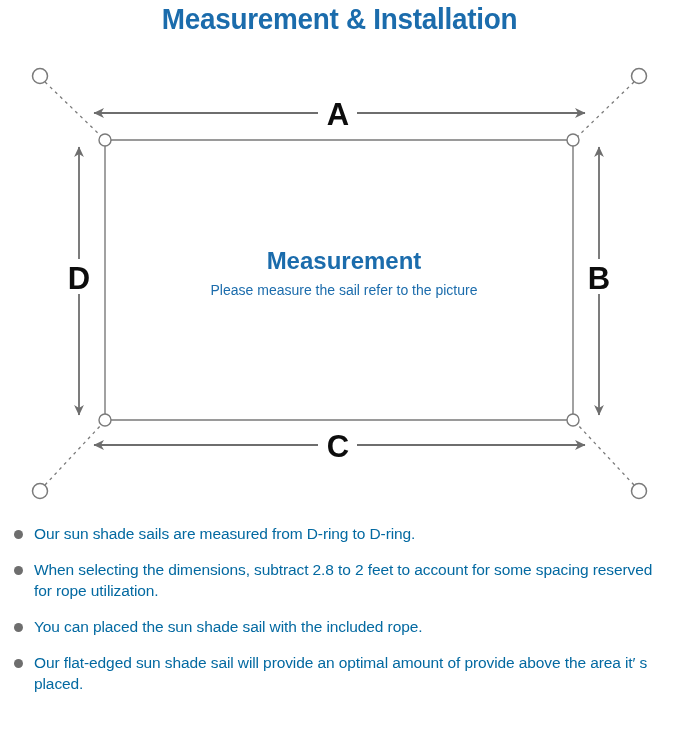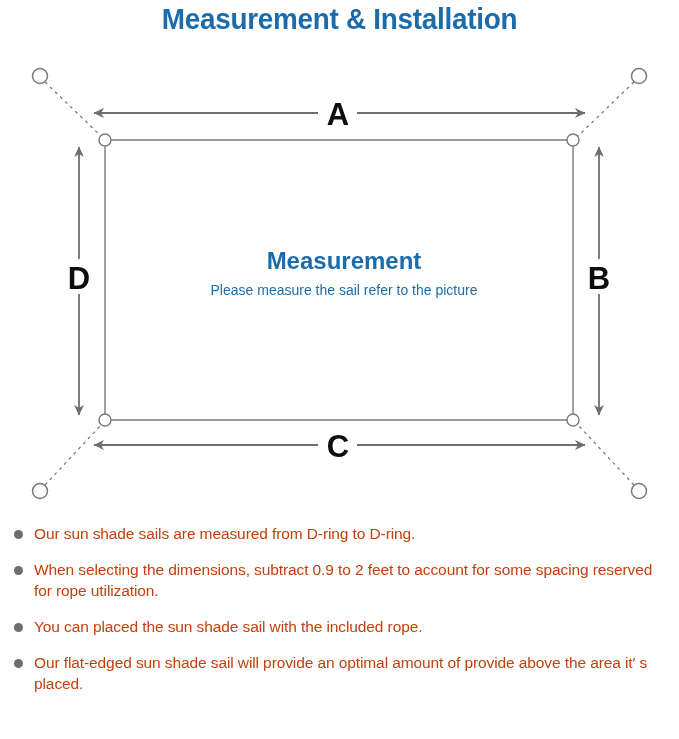--- a/index.html
+++ b/index.html
@@ -85,21 +85,21 @@
     border-radius: 50%;
     background: #6e6e6e;
     margin-top: 7px;
     margin-right: 11px;
   }
   .note-text {
     flex: 1 1 auto;
     font-family: "Liberation Sans", "DejaVu Sans", sans-serif;
     font-size: 15.5px;
     line-height: 21px;
-    color: #c2410c;
+    color: #0369a1;
     letter-spacing: -0.1px;
   }
 </style>
 </head>
 <body>
 
 <div id="page">
 
   <div class="title">Measurement &amp; Installation</div>
 
@@ -168,21 +168,21 @@
   <div class="notes">
 
     <div class="note-row">
       <span class="note-bullet"></span>
       <span class="note-text">Our sun shade sails are measured from D-ring to D-ring.</span>
     </div>
 
 
     <div class="note-row">
       <span class="note-bullet"></span>
-      <span class="note-text">When selecting the dimensions, subtract 0.9 to 2 feet to account for some spacing reserved for rope utilization.</span>
+      <span class="note-text">When selecting the dimensions, subtract 2.8 to 2 feet to account for some spacing reserved for rope utilization.</span>
     </div>
 
     <div class="note-row">
       <span class="note-bullet"></span>
       <span class="note-text">You can placed the sun shade sail with the included rope.</span>
     </div>
 
     <div class="note-row">
       <span class="note-bullet"></span>
       <span class="note-text">Our flat-edged sun shade sail will provide an optimal amount of provide above the area it′ s placed.</span>

